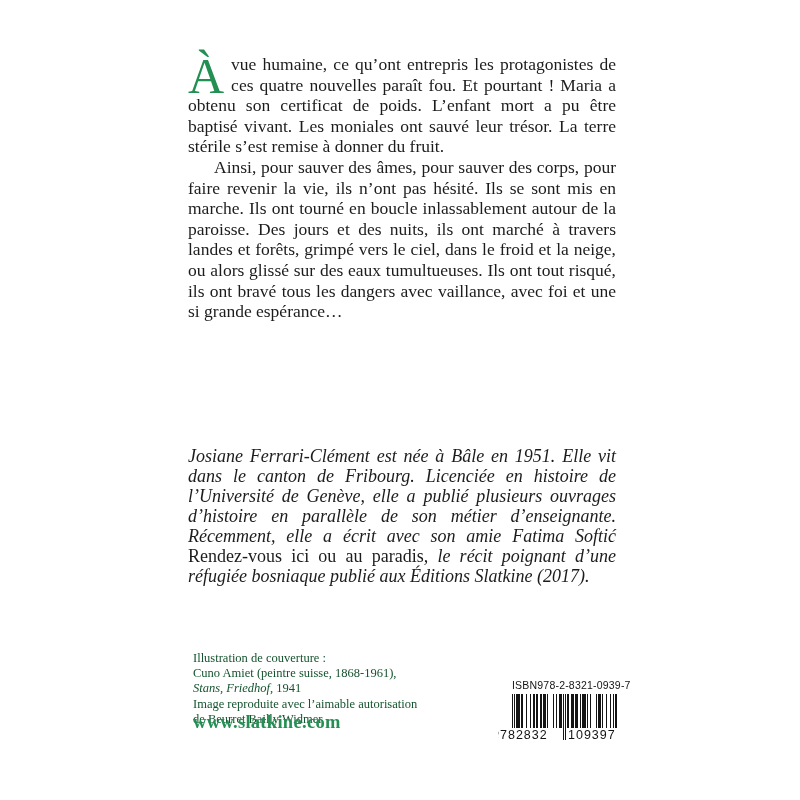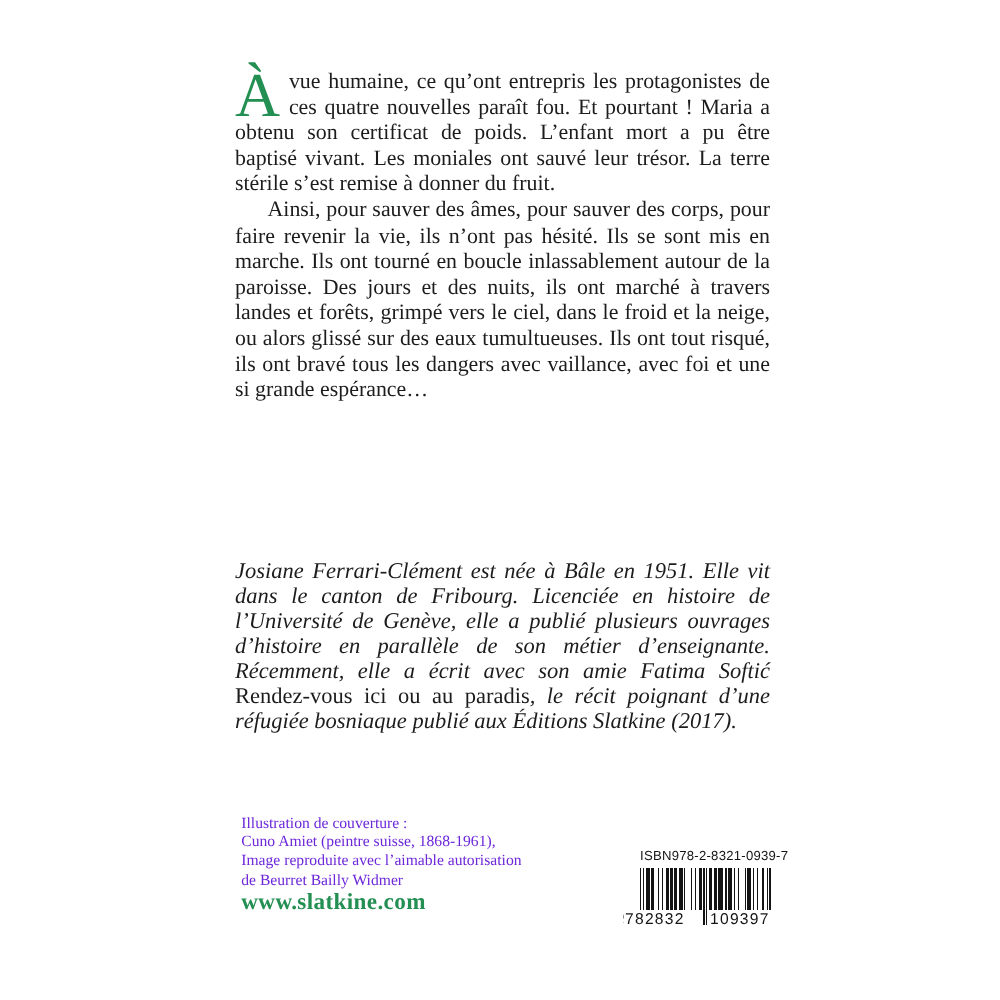--- a/index.html
+++ b/index.html
@@ -14,21 +14,21 @@
   .blurb p.indent { text-indent:26px; }
   .dropcap { float:left; color:var(--accent); font-size:50px;
              line-height:40px; height:41px; padding:2px 7px 0 0; }
 
   .bio { position:absolute; left:188px; top:446px; width:428px;
          font-size:18px; line-height:20px; text-align:justify;
          font-style:italic; }
   .bio .roman { font-style:normal; }
 
   .credits { position:absolute; left:193px; top:651px; width:300px;
-             font-size:12.5px; line-height:15.2px; color:#6d28d9; }
+             font-size:12.5px; line-height:15.2px; color:#14532d; }
   .credits .it { font-style:italic; }
 
   .website { position:absolute; left:193px; top:712px; font-size:18.5px;
              font-weight:bold; color:var(--accent); letter-spacing:0.3px;
              text-decoration:none; cursor:pointer; }
 
   .barcode { position:absolute; left:497px; top:679px; width:140px;
              font-family:"Liberation Sans", sans-serif; color:#141414; }
   .isbn-line { margin-left:15px; font-size:10.5px; letter-spacing:0.2px;
                white-space:nowrap; }
@@ -47,20 +47,21 @@
 <div class="blurb">
   <p><span class="dropcap">À</span><span>vue humaine, ce qu’ont entrepris les protagonistes de ces quatre nouvelles paraît fou. Et pourtant&nbsp;! Maria a obtenu son certificat de poids. L’enfant mort a pu être baptisé vivant. Les moniales ont sauvé leur trésor. La terre stérile s’est remise à donner du fruit.</span></p>
   <p class="indent">Ainsi, pour sauver des âmes, pour sauver des corps, pour faire revenir la vie, ils n’ont pas hésité. Ils se sont mis en marche. Ils ont tourné en boucle inlassablement autour de la paroisse. Des jours et des nuits, ils ont marché à travers landes et forêts, grimpé vers le ciel, dans le froid et la neige, ou alors glissé sur des eaux tumultueuses. Ils ont tout risqué, ils ont bravé tous les dangers avec vaillance, avec foi et une si grande espérance…</p>
 </div>
 
 <div class="bio"><span>Josiane Ferrari-Clément est née à Bâle en 1951. Elle vit dans le canton de Fribourg. Licenciée en histoire de l’Université de Genève, elle a publié plusieurs ouvrages d’histoire en parallèle de son métier d’enseignante. Récemment, elle a écrit avec son amie Fatima Softić </span><span class="roman">Rendez-vous ici ou au paradis</span><span>, le récit poignant d’une réfugiée bosniaque publié aux Éditions Slatkine (2017).</span></div>
 
 <div class="credits">
   <div>Illustration de couverture&nbsp;:</div>
   <div>Cuno Amiet (peintre suisse, 1868-1961),</div>
+  <div><span class="it">Stans, Friedhof</span><span>, 1941</span></div>
   <div>Image reproduite avec l’aimable autorisation</div>
   <div>de Beurret Bailly Widmer</div>
 </div>
 
 <a class="website">www.slatkine.com</a>
 
 <div class="barcode">
   <div class="isbn-line"><span class="prefix">ISBN</span><span>978-2-8321-0939-7</span></div>
   <svg width="105" height="46" viewBox="0 0 105 46" shape-rendering="crispEdges">
       <rect x="0.00" y="0" width="1.15" height="46" fill="#141414"></rect>

